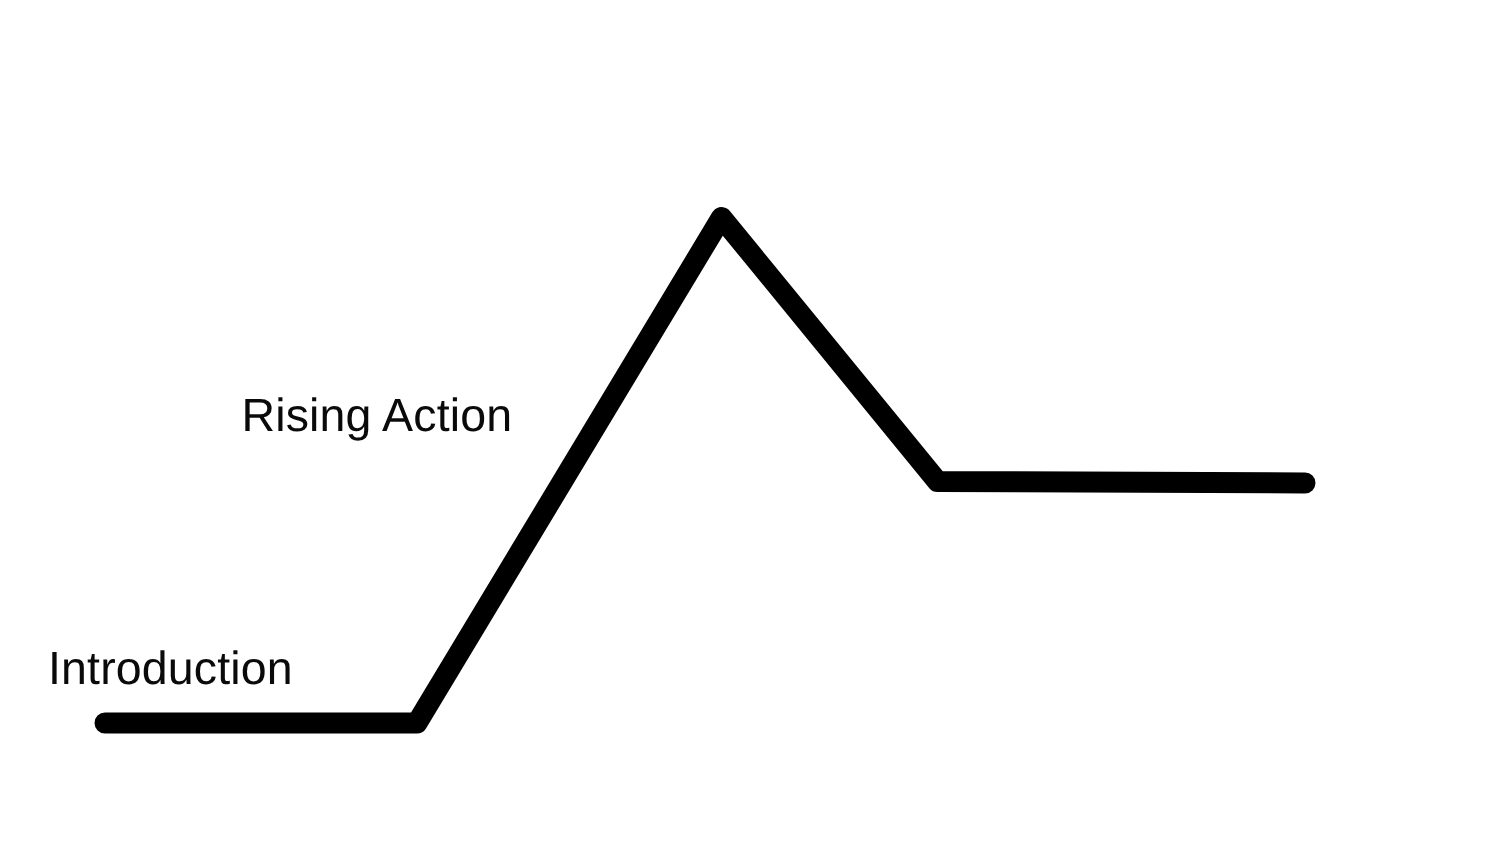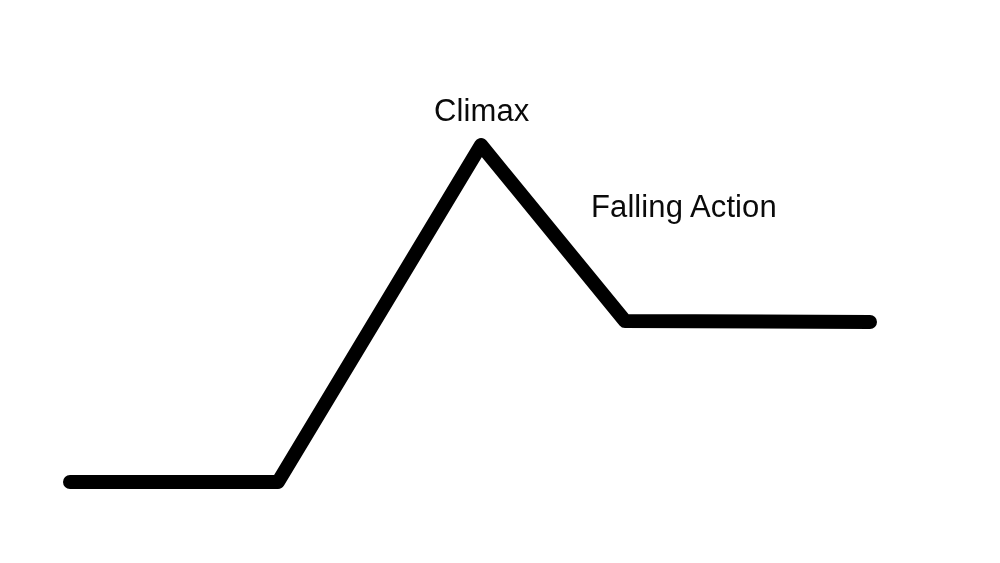--- a/index.html
+++ b/index.html
@@ -64,20 +64,20 @@
 </style>
 </head>
 <body>
 
 <div id="plot-stage">
 
   <svg id="freytag-svg" viewBox="0 0 1000 563" xmlns="http://www.w3.org/2000/svg">
     <polyline id="arc-polyline" fill="none" stroke="#000000" stroke-width="14" stroke-linecap="round" stroke-linejoin="round" points="70,482 278,482 481,145 625,321 870,322"></polyline>
   </svg>
 
+  <div class="stage-label" id="label-introduction">Introduction</div>
+
+  <div class="stage-label" id="label-rising-action">Rising Action</div>
 
 
-  <div class="stage-label" id="label-climax">Climax</div>
-
-  <div class="stage-label" id="label-falling-action">Falling Action</div>
 
 
 </div>
 
 </body></html>

